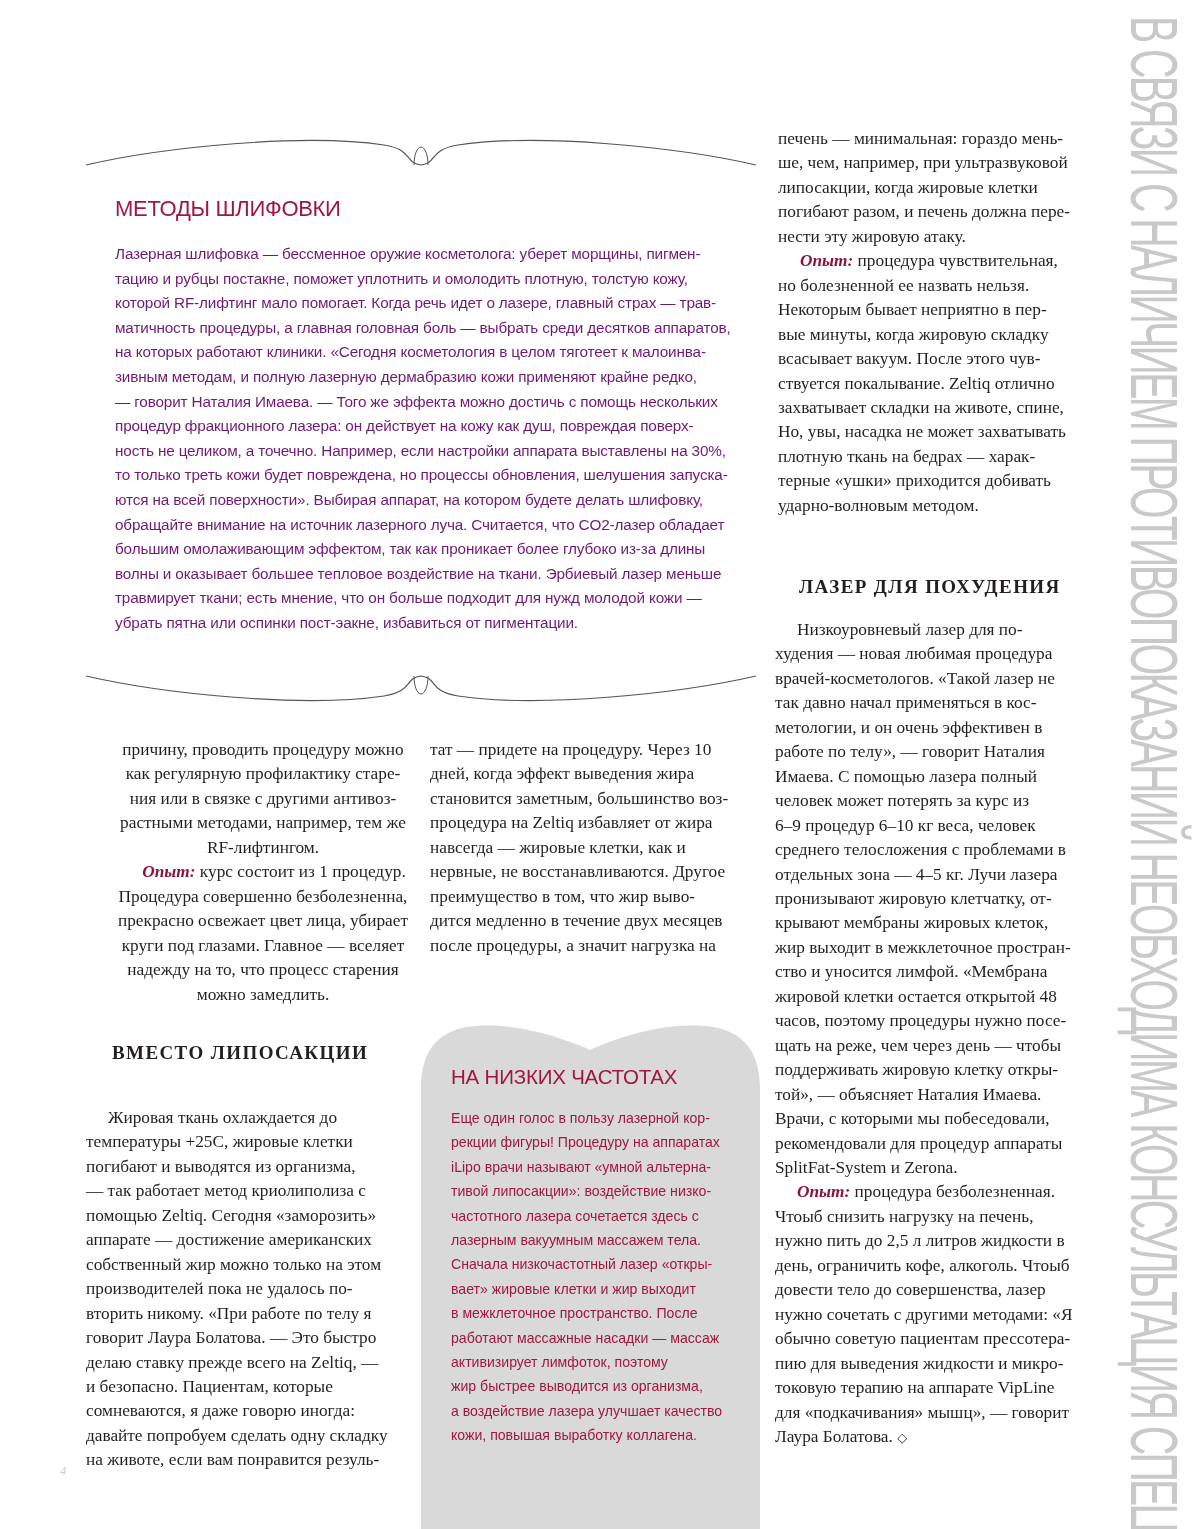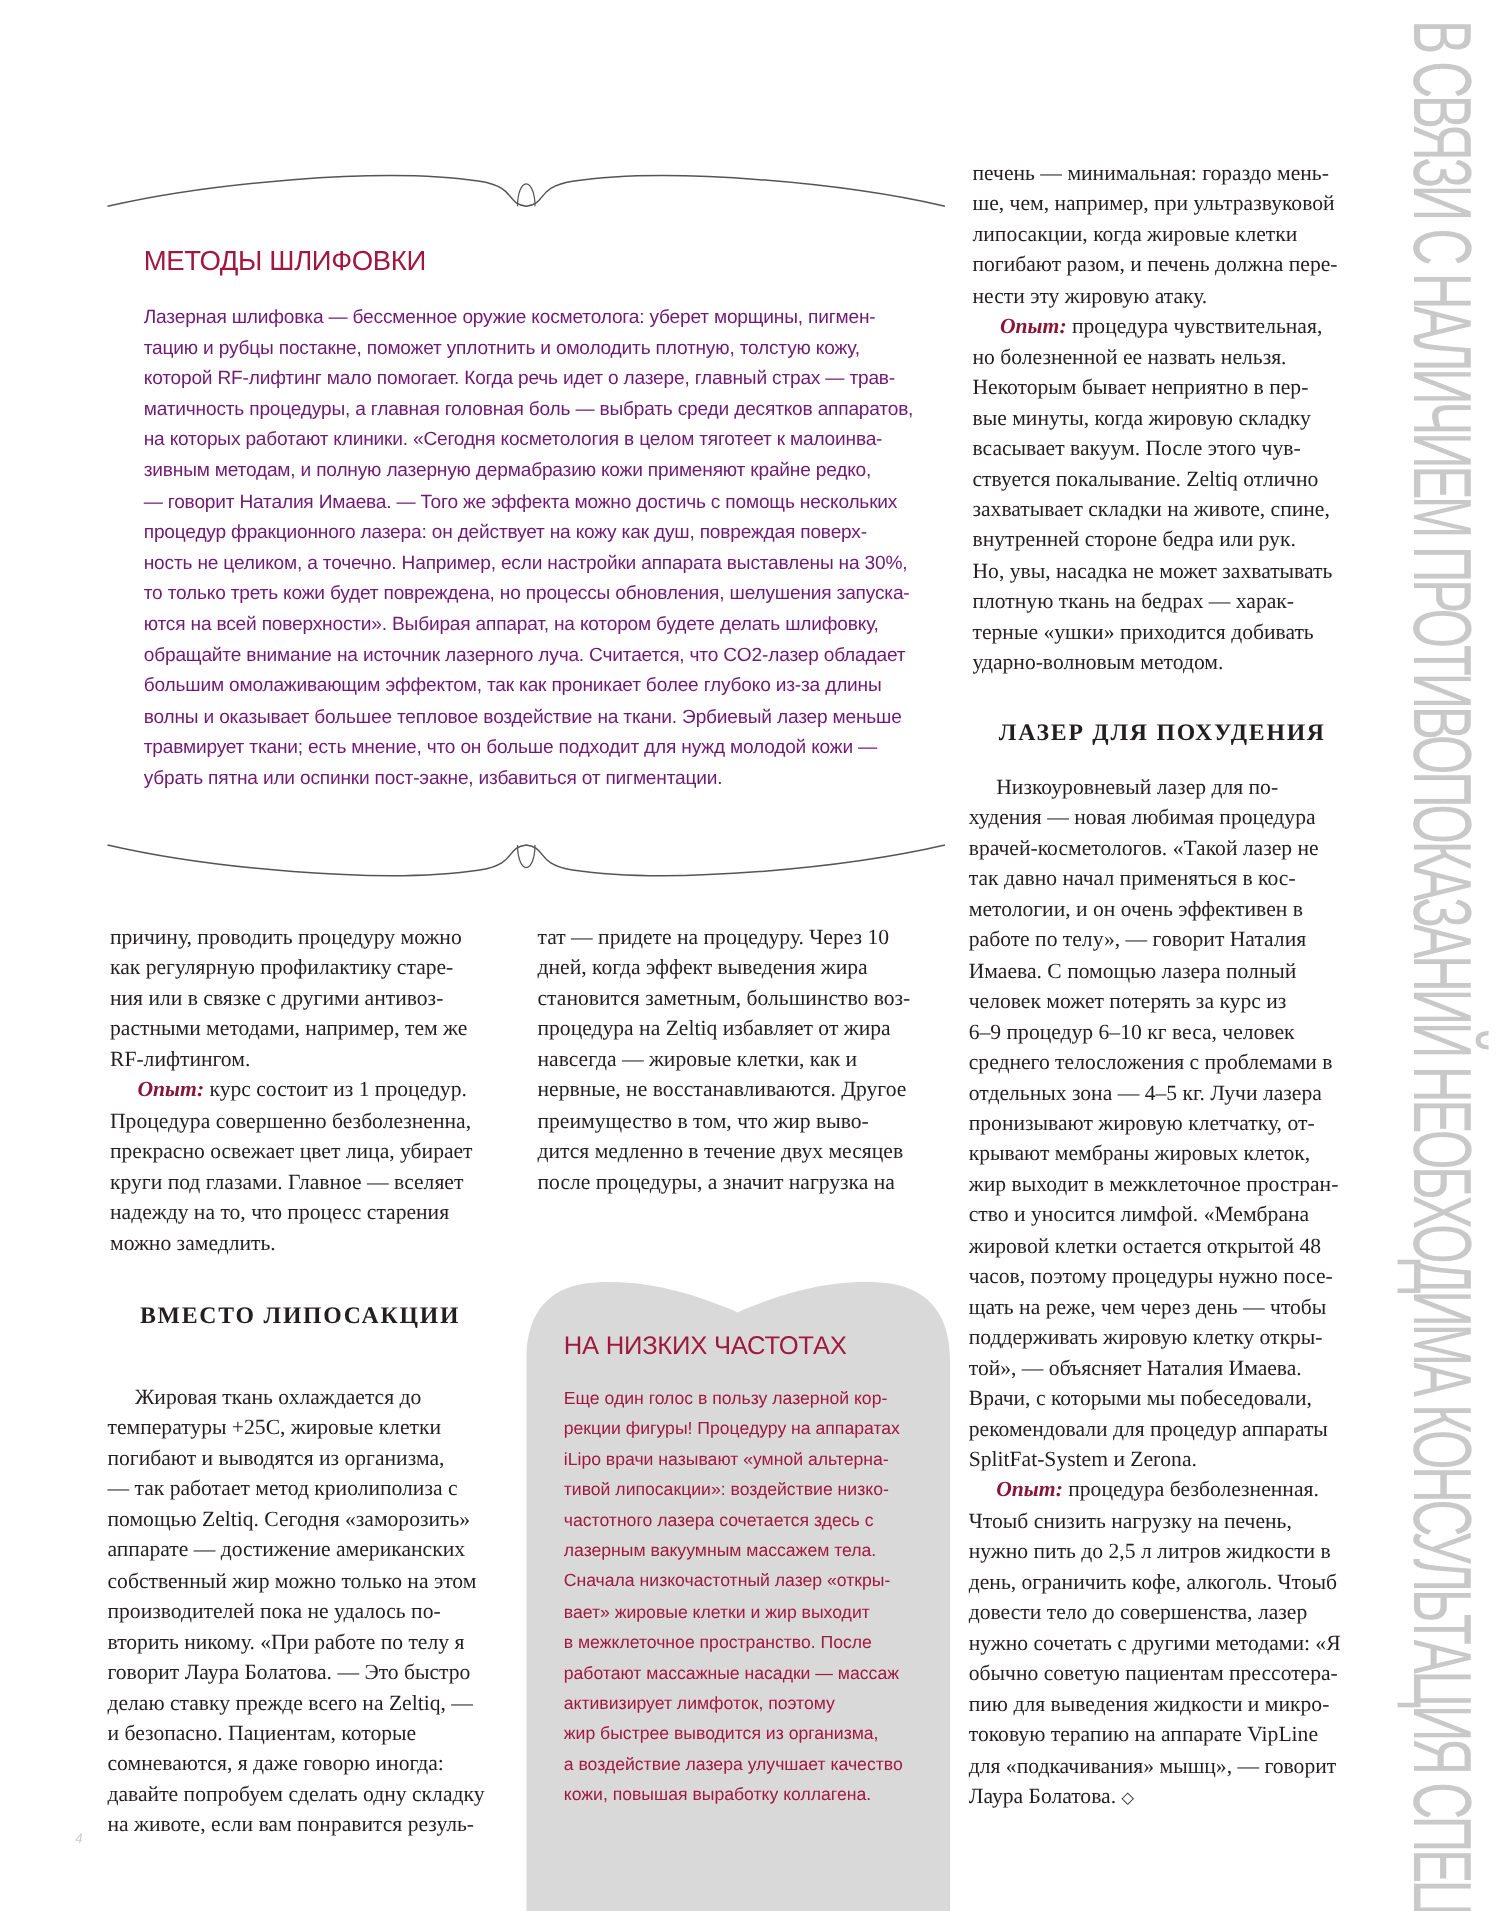--- a/index.html
+++ b/index.html
@@ -25,21 +25,21 @@
   #methods-body .ln { display: block; white-space: nowrap; }
 
   
   .col { position: absolute; font-size: 17.3px; line-height: 24.45px; }
   .col .ln { display: block; white-space: nowrap; }
   .opyt { color: #8a1538; font-weight: bold; font-style: italic; }
   .indent { padding-left: 22px; }
 
   #col-right-top { left: 778px; top: 127px; width: 330px; }
   #col-right-bottom { left: 775px; top: 618px; width: 330px; }
-  #col-left { left: 88px; top: 738px; width: 320px; }
+  #col-left { left: 103px; top: 738px; width: 320px; text-align: center; }
   #col-mid { left: 430px; top: 738px; width: 330px; }
   #col-left-bottom { left: 86px; top: 1106px; width: 320px; }
 
   .subhead {
     position: absolute; font-family: "Liberation Serif", "DejaVu Serif", serif;
     font-weight: bold; font-size: 19px; letter-spacing: 1.4px; color: #231f20;
   }
   #head-liposakcii { left: 112px; top: 1042px; }
   #head-lazer { left: 799px; top: 576px; }
 
@@ -118,21 +118,20 @@
   <span class="ln">липосакции, когда жировые клетки</span>
   <span class="ln">погибают разом, и печень должна пере-</span>
   <span class="ln">нести эту жировую атаку.</span>
   <span class="ln indent"><span class="opyt">Опыт:</span><span> процедура чувствительная,</span></span>
   <span class="ln">но болезненной ее назвать нельзя.</span>
   <span class="ln">Некоторым бывает неприятно в пер-</span>
   <span class="ln">вые минуты, когда жировую складку</span>
   <span class="ln">всасывает вакуум. После этого чув-</span>
   <span class="ln">ствуется покалывание. Zeltiq отлично</span>
   <span class="ln">захватывает складки на животе, спине,</span>
-  <span class="ln">внутренней стороне бедра или рук.</span>
   <span class="ln">Но, увы, насадка не может захватывать</span>
   <span class="ln">плотную ткань на бедрах — харак-</span>
   <span class="ln">терные «ушки» приходится добивать</span>
   <span class="ln">ударно-волновым методом.</span>
 </div>
 
 <div id="head-lazer" class="subhead">ЛАЗЕР ДЛЯ ПОХУДЕНИЯ</div>
 
 <div id="col-right-bottom" class="col serif">
   <span class="ln indent">Низкоуровневый лазер для по-</span>

